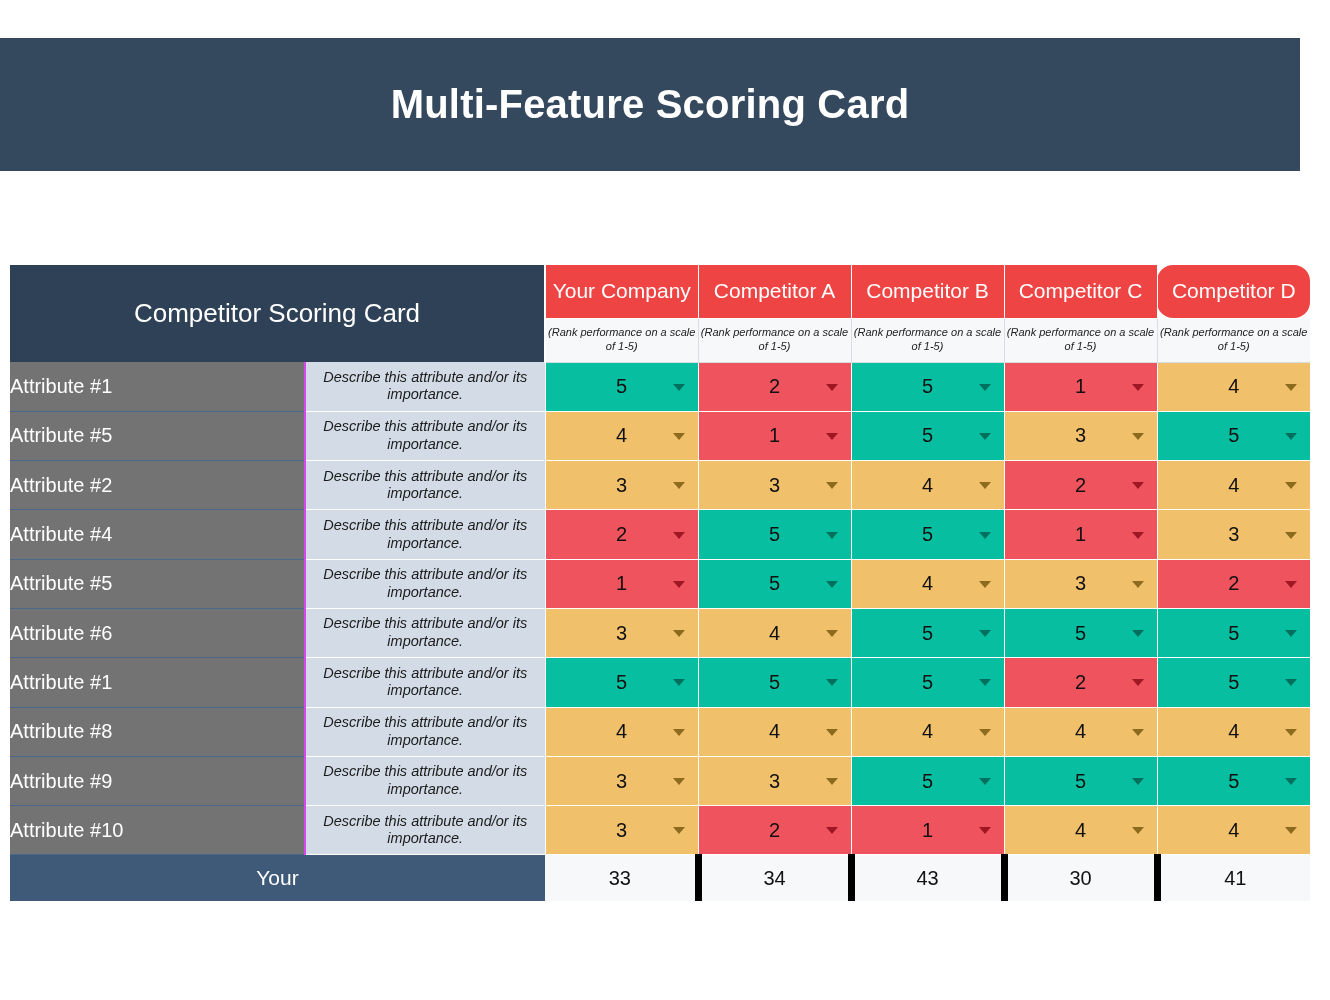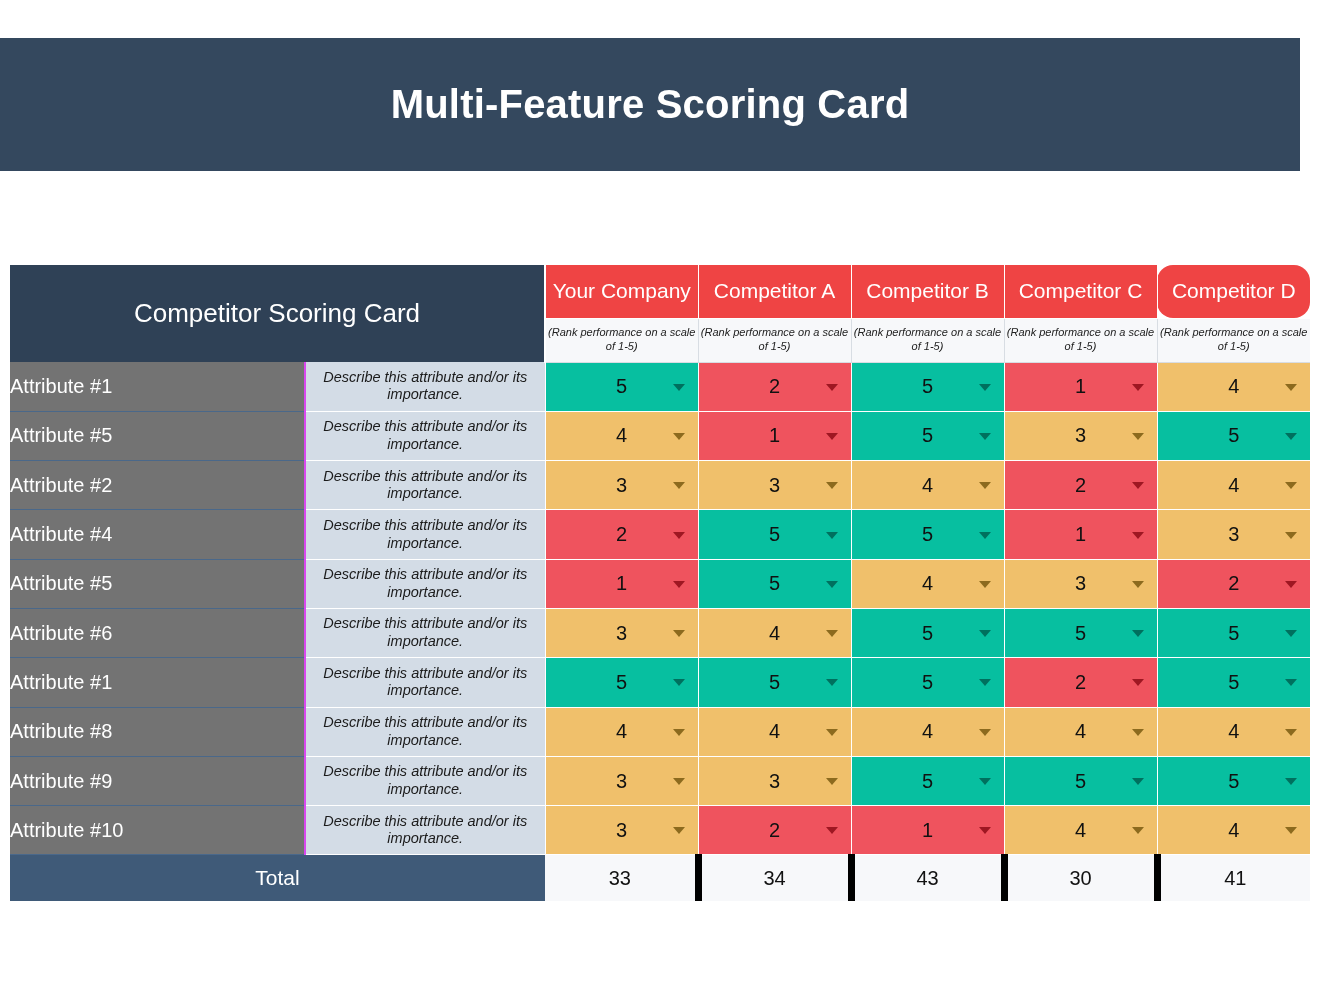--- a/index.html
+++ b/index.html
@@ -275,21 +275,21 @@
         <td class="cell-desc">Describe this attribute and/or its importance.</td>
         <td class="cell-score score-amber"><span>3</span><span class="caret"></span></td>
         <td class="cell-score score-red"><span>2</span><span class="caret"></span></td>
         <td class="cell-score score-red"><span>1</span><span class="caret"></span></td>
         <td class="cell-score score-amber"><span>4</span><span class="caret"></span></td>
         <td class="cell-score score-amber last"><span>4</span><span class="caret"></span></td>
       </tr>
     </tbody>
   <tfoot>
     <tr>
-      <td class="cell-total-label" colspan="2">Total</td>
+      <td class="cell-total-label" colspan="2">Your</td>
       <td class="cell-total-value">33</td>
       <td class="cell-total-value">34</td>
       <td class="cell-total-value">43</td>
       <td class="cell-total-value">30</td>
       <td class="cell-total-value last">41</td>
     </tr>
   </tfoot>
 </table>
 
 </body></html>

